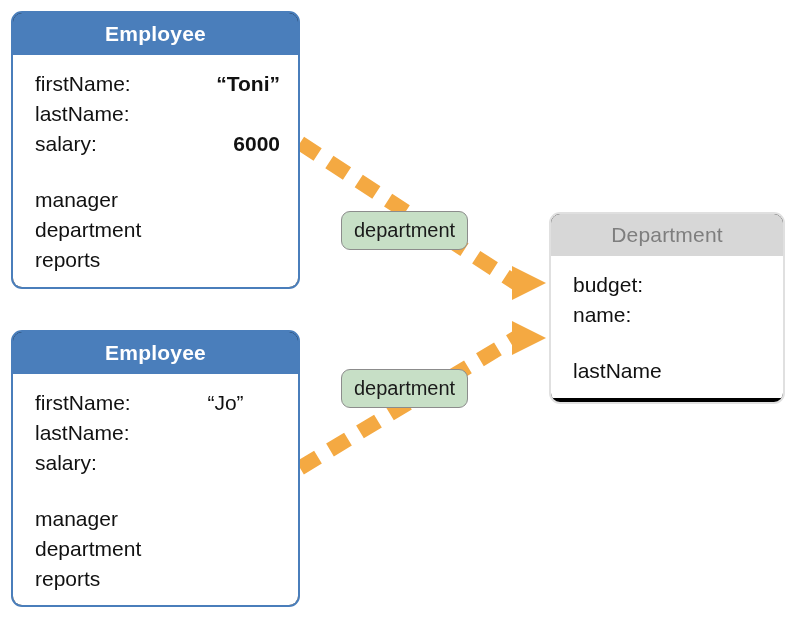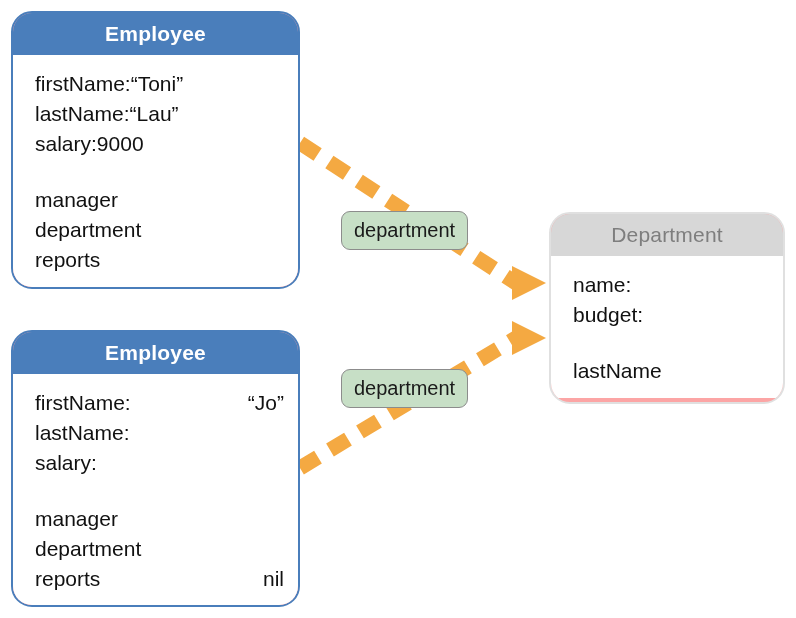--- a/index.html
+++ b/index.html
@@ -27,22 +27,22 @@
     top: 0;
     width: 796px;
     height: 618px;
     pointer-events: none;
   }
 
   
   .obj-box {
     position: absolute;
     box-sizing: border-box;
-    border-radius: 21px;
-    background: #fca5a5;
+    border-radius: 11px;
+    background: #000000;
     overflow: hidden;
   }
   .obj-box.blue {
     border: 2px solid #4A7EBB;
   }
   .obj-box.gray {
     border: 2px solid #E0E0E0;
   }
 
   .obj-title {
@@ -82,29 +82,30 @@
     white-space: nowrap;
   }
   .slot-name {
     flex: 0 0 auto;
   }
   .slot-value {
     flex: 1 1 auto;
   }
   
   .align-right .slot-value {
-    text-align: left;
+    text-align: right;
     padding-right: 4px;
+    font-weight: bold;
   }
   
   .align-col .slot-name {
     width: 132px;
   }
   .align-col .slot-value {
-    text-align: right;
+    text-align: center;
   }
   .spacer-row {
     height: 26px;
   }
 
   
   .edge-label {
     position: absolute;
     box-sizing: border-box;
     background: #C7DFC6;
@@ -138,25 +139,24 @@
 
   <div class="obj-box blue" id="box-employee-toni" style="left:11px; top:11px; width:289px; height:278px;">
     <div class="obj-title">Employee</div>
     <div class="obj-body align-right">
       <div class="slot-row">
         <span class="slot-name">firstName:</span>
         <span class="slot-value">“Toni”</span>
       </div>
       <div class="slot-row">
         <span class="slot-name">lastName:</span>
-        <span class="slot-value">“Lau”</span>
       </div>
       <div class="slot-row">
         <span class="slot-name">salary:</span>
-        <span class="slot-value">9000</span>
+        <span class="slot-value">6000</span>
       </div>
       <div class="spacer-row"></div>
       <div class="slot-row">
         <span class="slot-name">manager</span>
         <span class="slot-value"></span>
       </div>
       <div class="slot-row">
         <span class="slot-name">department</span>
         <span class="slot-value"></span>
       </div>
@@ -184,34 +184,33 @@
       <div class="slot-row">
         <span class="slot-name">manager</span>
         <span class="slot-value"></span>
       </div>
       <div class="slot-row">
         <span class="slot-name">department</span>
         <span class="slot-value"></span>
       </div>
       <div class="slot-row">
         <span class="slot-name">reports</span>
-        <span class="slot-value">nil</span>
       </div>
     </div>
   </div>
 
   <div class="obj-box gray" id="box-department" style="left:549px; top:212px; width:236px; height:192px;">
     <div class="obj-title">Department</div>
     <div class="obj-body align-col">
       <div class="slot-row">
+        <span class="slot-name">budget:</span>
+        <span class="slot-value"></span>
+      </div>
+      <div class="slot-row">
         <span class="slot-name">name:</span>
-        <span class="slot-value"></span>
-      </div>
-      <div class="slot-row">
-        <span class="slot-name">budget:</span>
         <span class="slot-value"></span>
       </div>
       <div class="spacer-row"></div>
       <div class="slot-row">
         <span class="slot-name">lastName</span>
         <span class="slot-value"></span>
       </div>
     </div>
   </div>
 

